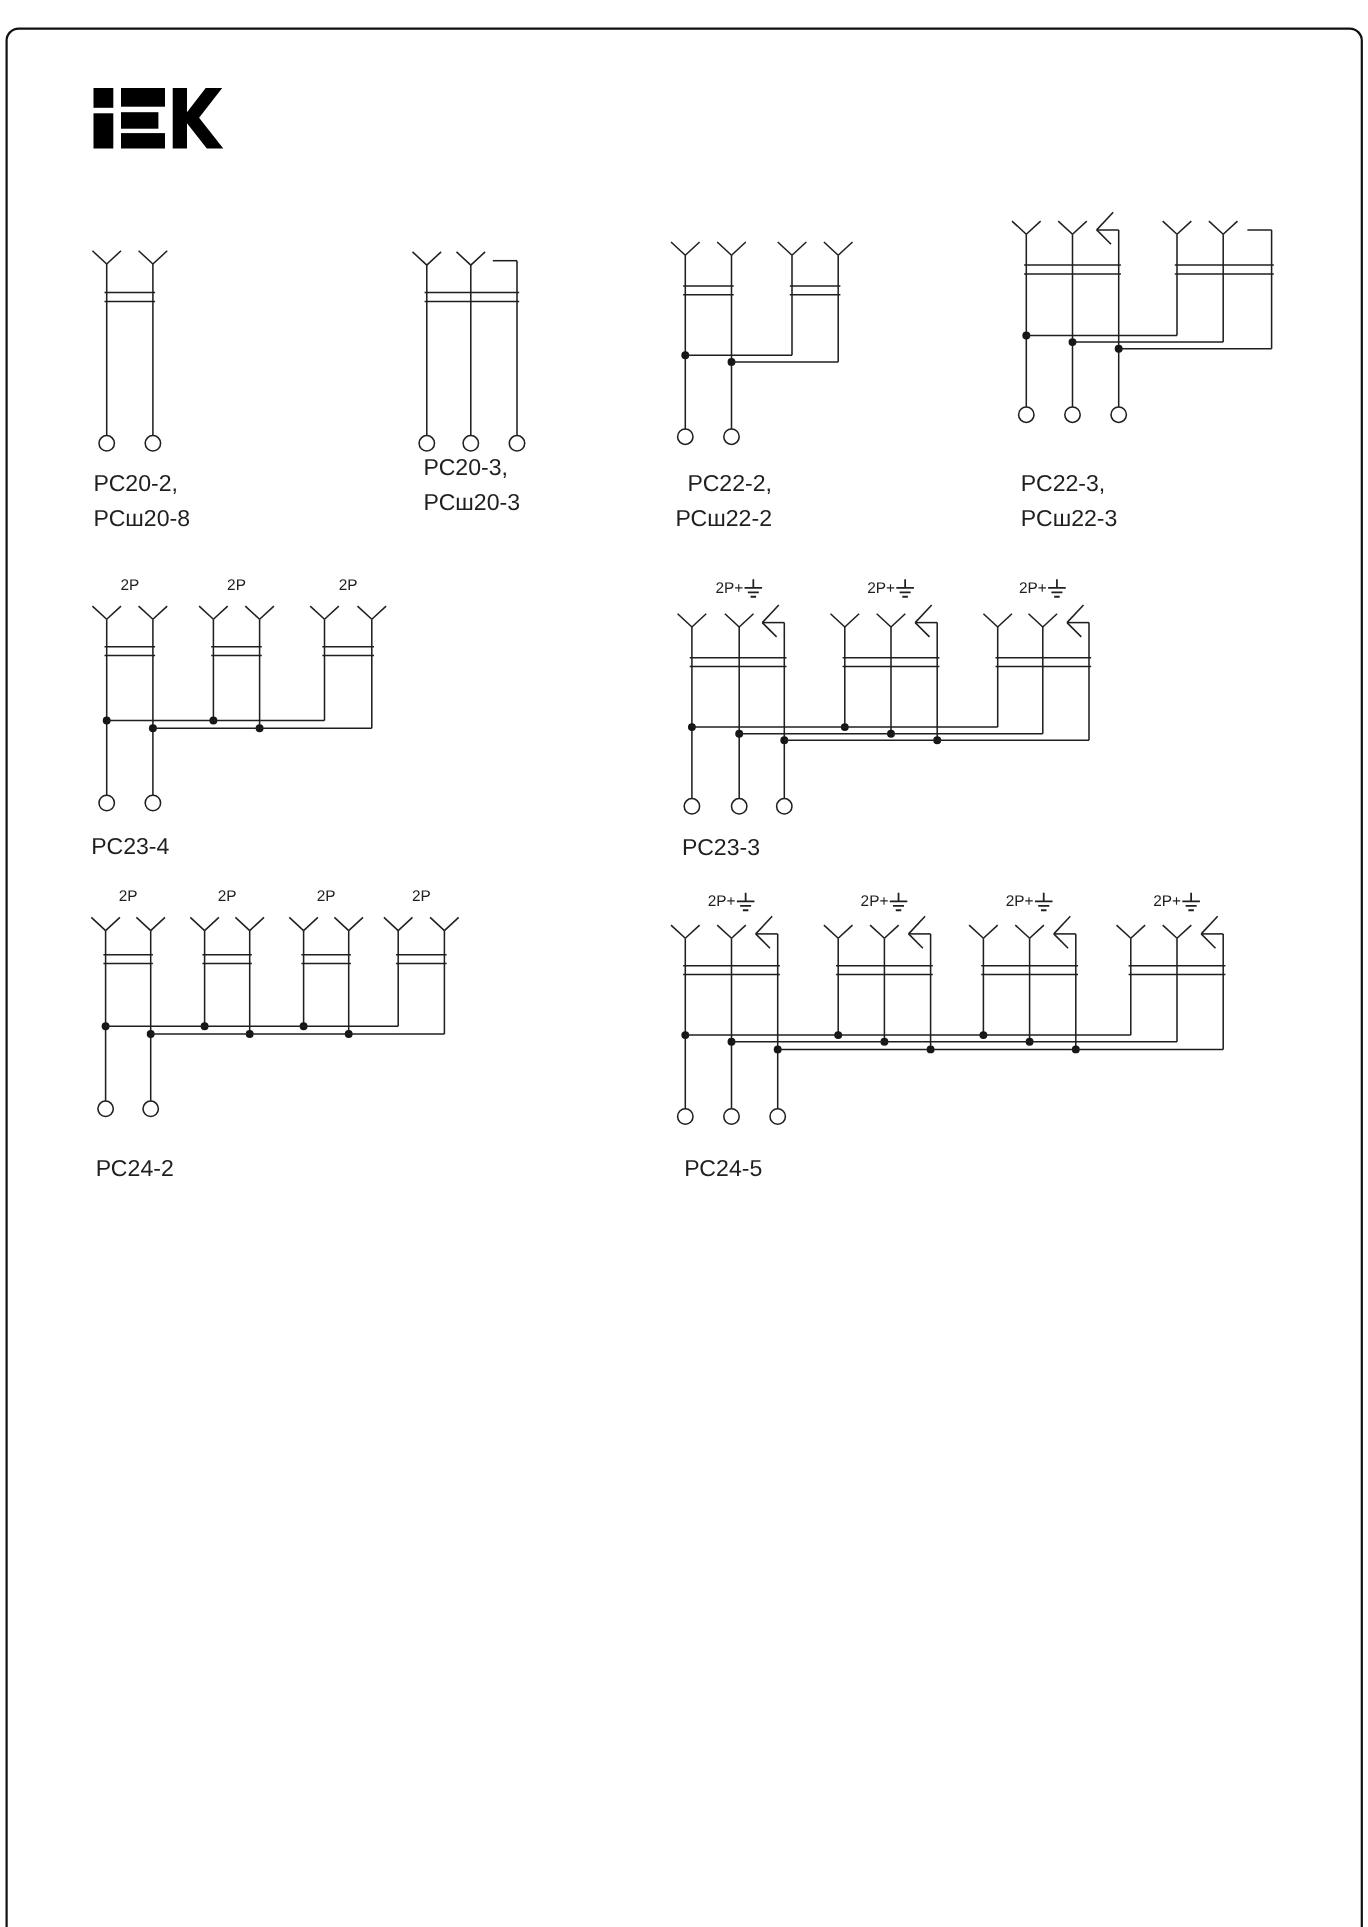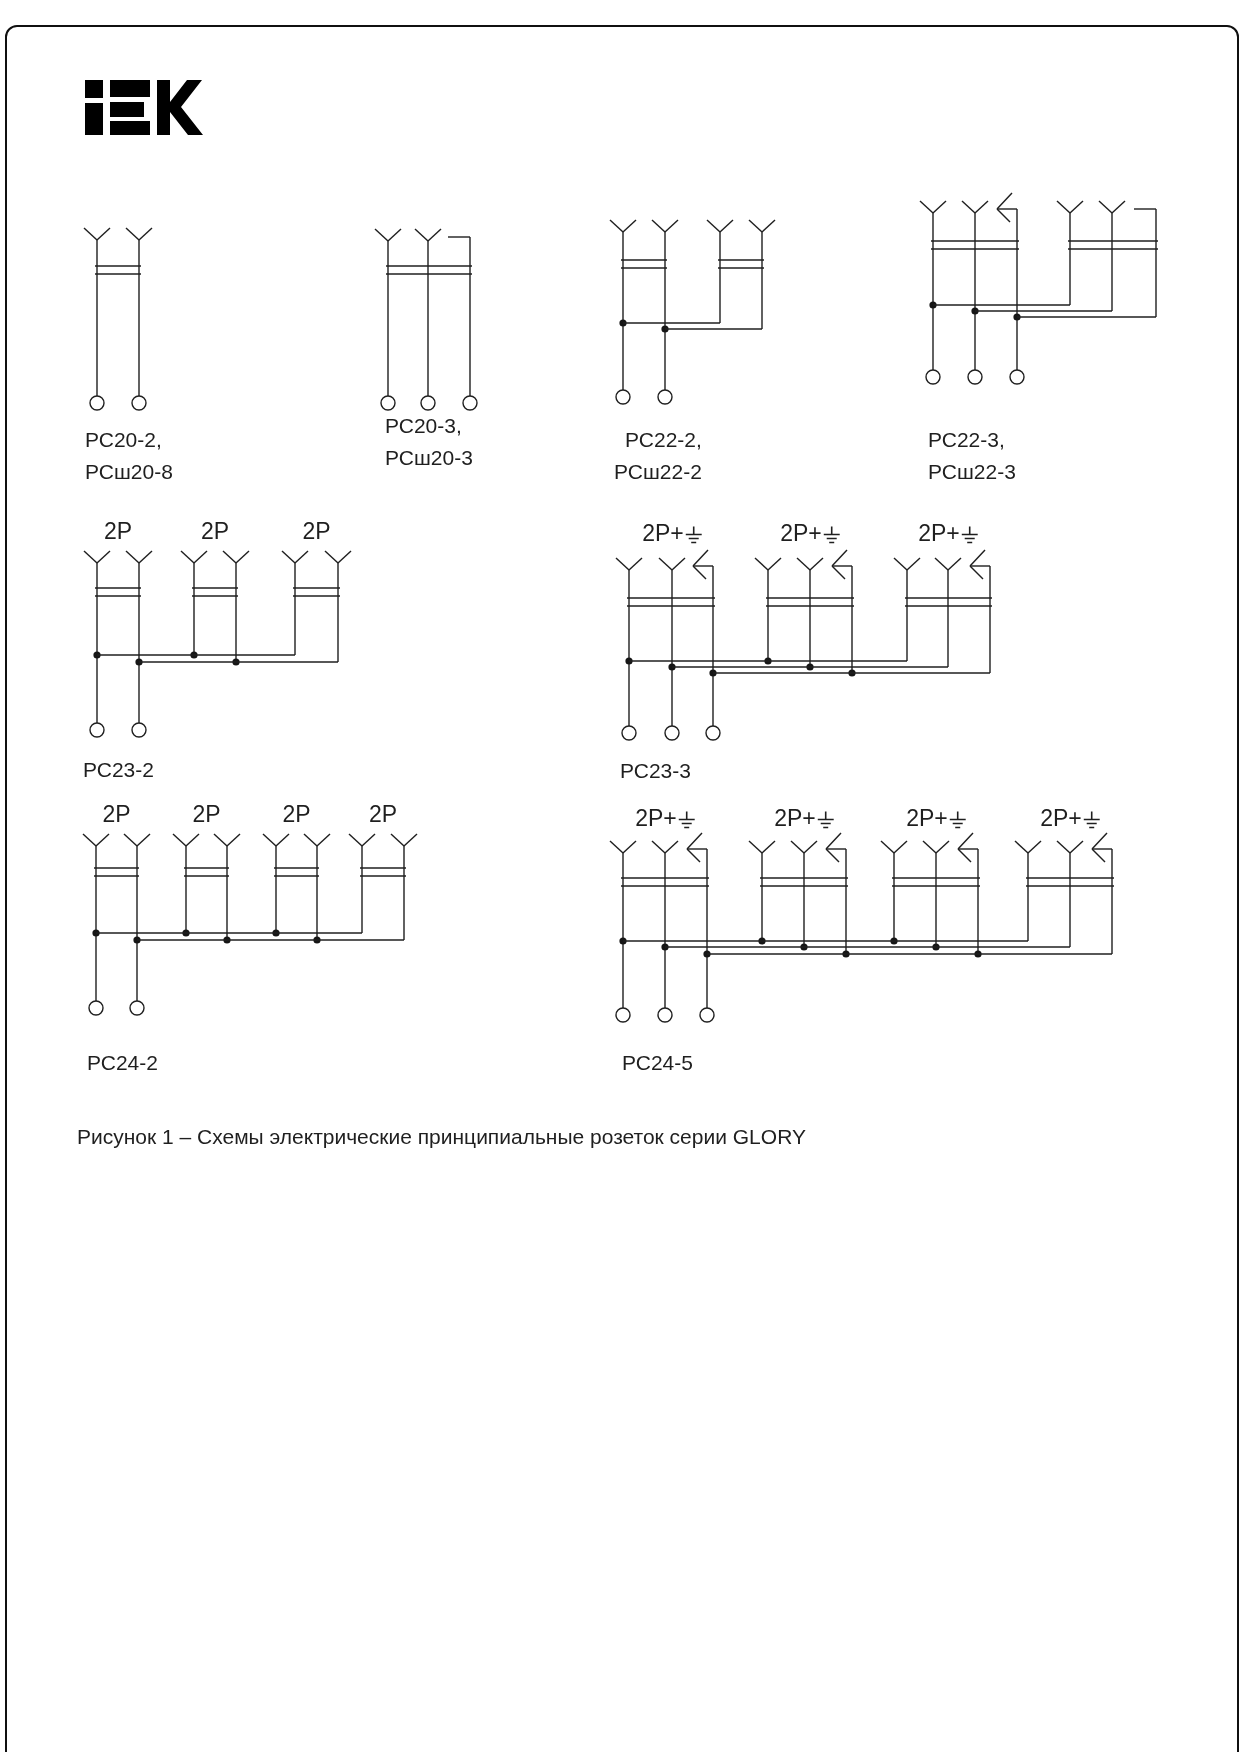--- a/index.html
+++ b/index.html
@@ -21,22 +21,22 @@
   .logo{position:absolute;left:75px;top:51px;width:130px;height:67px;}
   #diagram-layer{position:absolute;left:0;top:0;width:1244px;height:1752px;}
   #labels-layer{position:absolute;left:0;top:0;width:100%;height:100%;}
   .sch-label{
     position:absolute;
     font-size:21px;line-height:32px;
     white-space:pre;
   }
   .unit-label{
     position:absolute;
-    font-size:23px;line-height:20px;
-    display:flex;align-items:flex-start;
+    font-size:14px;line-height:20px;
+    display:flex;align-items:center;
     transform:translateX(-50%);
     white-space:pre;
   }
   .unit-label svg{margin-top:3px;margin-left:1px;display:block;}
   .caption{
     position:absolute;left:77px;top:1104px;
     font-size:21px;line-height:26px;
     white-space:pre;
   }
 </style>
@@ -335,21 +335,21 @@
         <line x1="665" y1="927" x2="1070" y2="927"></line>
         <line x1="707" y1="934" x2="1112" y2="934"></line>
       </g>
     </svg>
 
   <div id="labels-layer">
       <div class="sch-label" style="left: 85px; top: 404px;"><div>РС20-2,</div><div>РСш20-8</div></div>
       <div class="sch-label" style="left: 385px; top: 390px;"><div>РС20-3,</div><div>РСш20-3</div></div>
       <div class="sch-label" style="left: 614px; top: 404px; text-align: right;"><div>РС22-2,</div><div>РСш22-2</div></div>
       <div class="sch-label" style="left: 928px; top: 404px;"><div>РС22-3,</div><div>РСш22-3</div></div>
-      <div class="sch-label" style="left: 83px; top: 734px;"><div>РС23-2</div></div>
+      <div class="sch-label" style="left: 83px; top: 734px;"><div>РС23-4</div></div>
       <div class="unit-label" style="left: 118px; top: 501px;"><span>2Р</span></div>
       <div class="unit-label" style="left: 215px; top: 501px;"><span>2Р</span></div>
       <div class="unit-label" style="left: 316.5px; top: 501px;"><span>2Р</span></div>
       <div class="sch-label" style="left: 620px; top: 735px;"><div>РС23-3</div></div>
       <div class="unit-label" style="left: 672px; top: 503px;"><span>2Р+</span><svg width="17" height="18" viewBox="0 0 17 18">
           <g stroke="#1f1f1f" stroke-width="1.6" fill="none">
             <line x1="8.5" y1="0.5" x2="8.5" y2="8.5"></line>
             <line x1="0.5" y1="8.5" x2="16.5" y2="8.5"></line>
             <line x1="3.5" y1="12.5" x2="13.5" y2="12.5"></line>
             <line x1="6" y1="16.5" x2="11" y2="16.5"></line>
@@ -404,14 +404,13 @@
       <div class="unit-label" style="left: 1070px; top: 788px;"><span>2Р+</span><svg width="17" height="18" viewBox="0 0 17 18">
           <g stroke="#1f1f1f" stroke-width="1.6" fill="none">
             <line x1="8.5" y1="0.5" x2="8.5" y2="8.5"></line>
             <line x1="0.5" y1="8.5" x2="16.5" y2="8.5"></line>
             <line x1="3.5" y1="12.5" x2="13.5" y2="12.5"></line>
             <line x1="6" y1="16.5" x2="11" y2="16.5"></line>
           </g>
         </svg></div>
     </div>
 
-  <div class="caption">Рисунок 1 – Схемы электрические принципиальные розеток серии GLORY</div>
 </div>
 
 </body></html>

